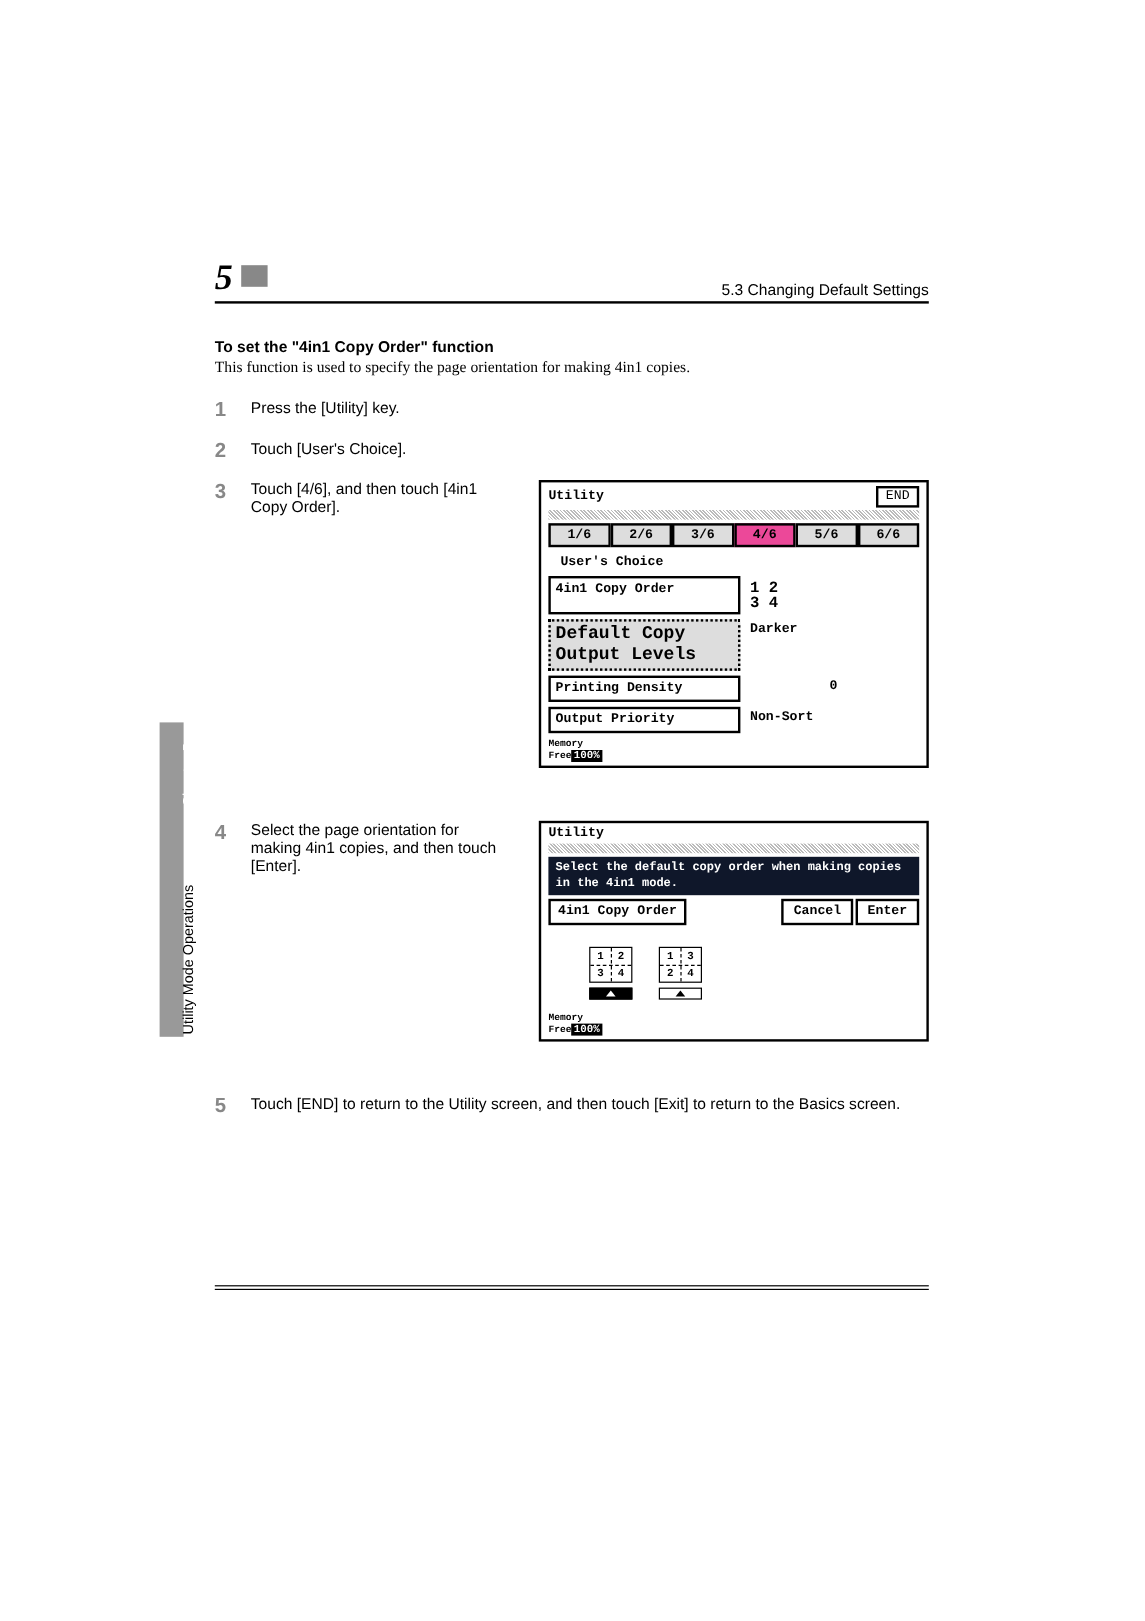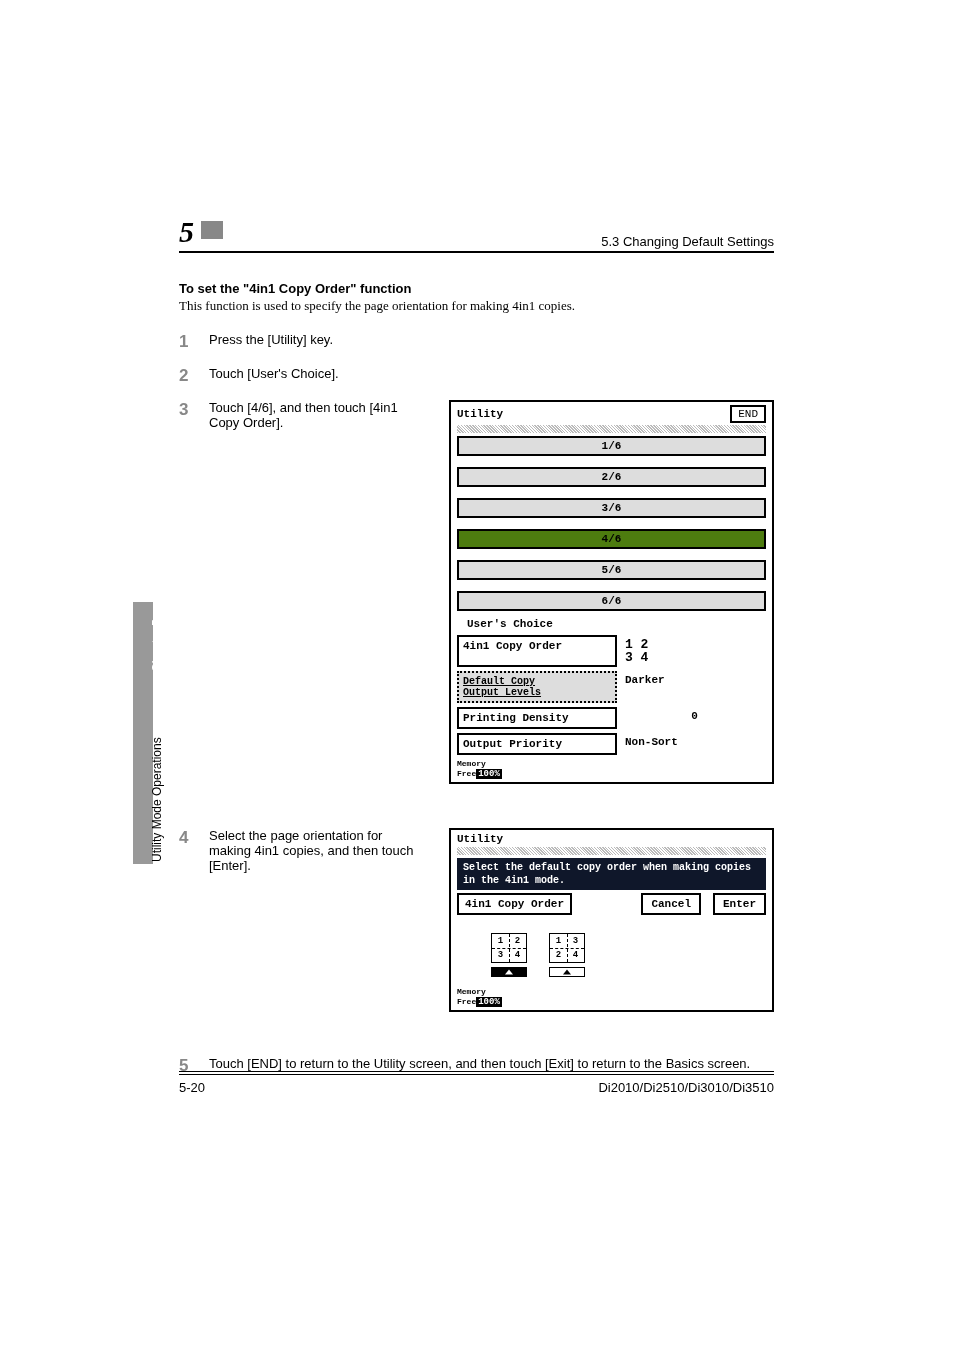--- a/index.html
+++ b/index.html
@@ -26,36 +26,36 @@
   .step-with-img { display:flex; align-items:flex-start; }
   .step-text-col { width: 225px; flex: 0 0 225px; padding-right: 10px; }
   .step-img-col { flex: 1; display:flex; justify-content:flex-end; }
 
   
   .panel { border: 2px solid #000; width: 325px; background:#fff; font-family: "Courier New", monospace; font-size: 11px; font-weight: bold; }
   .panel-title-row { display:flex; align-items:center; justify-content:space-between; padding: 3px 6px 2px 6px; }
   .panel-title { }
   .end-btn { border:2px solid #000; padding:1px 6px; font-weight:normal; display:inline-block; }
   .shade-bar { height:8px; background: repeating-linear-gradient(45deg,#bbb,#bbb 1px,#fff 1px,#fff 2px); margin:0 6px 3px 6px; }
-  .tabs-row { display:flex; gap:11px; padding: 0 6px 4px 6px; flex-direction: column; }
-  .tab { flex:1; border:2px solid #000; text-align:center; padding:2px 0; background:#4d7c0f; }
+  .tabs-row { display:flex; gap:0; padding: 0 6px 4px 6px; }
+  .tab { flex:1; border:2px solid #000; text-align:center; padding:2px 0; background:#ec4899; }
   .tab.dim { background:#ddd; }
   .subhead { padding: 3px 16px; }
   .setting-row { display:flex; align-items:stretch; padding: 2px 6px; gap:6px; }
   .setting-btn { border:2px solid #000; padding:3px 4px; width: 160px; text-align:left; background:#fff; }
   .setting-btn.dim { background:#ddd; border-style:dotted; }
   .setting-val { flex:1; padding:3px 2px; }
   .panel-footer { display:flex; padding:2px 6px 3px 6px; }
   .mem-free { font-size:9px; }
   .mem-free .inv { background:#000; color:#fff; padding:0 2px; }
 
   .panel2-banner { background:#0f172a; color:#fff; padding:3px 6px; margin:0 6px 3px 6px; font-size:10px; line-height:1.3; }
   .panel2-top-row { display:flex; align-items:center; justify-content:space-between; padding:0 6px 4px 6px; gap:6px; }
   .panel2-top-row .left-btn { border:2px solid #000; padding:3px 6px; }
-  .panel2-top-row .right-btns { display:flex; gap:12px; }
+  .panel2-top-row .right-btns { display:flex; gap:2px; }
   .panel2-top-row .right-btns .b { border:2px solid #000; padding:3px 8px; }
   .grid-row { display:flex; gap:22px; padding: 14px 40px 8px 40px; }
   .grid-icon { display:flex; flex-direction:column; align-items:center; gap:4px; }
   .grid-icon .box { width:36px; height:30px; border:1.5px solid #000; position:relative; font-size:9px; display:grid; grid-template-columns:1fr 1fr; grid-template-rows:1fr 1fr; }
   .grid-icon .box span { display:flex; align-items:center; justify-content:center; }
   .grid-icon .box::before { content:""; position:absolute; left:50%; top:0; bottom:0; border-left:1px dashed #000; }
   .grid-icon .box::after { content:""; position:absolute; top:50%; left:0; right:0; border-top:1px dashed #000; }
   .selector { width:36px; height:10px; border:1.5px solid #000; position:relative; }
   .selector.active { background:#000; }
   .selector .tri { position:absolute; left:50%; top:50%; transform:translate(-50%,-50%); width:0; height:0; border-left:4px solid transparent; border-right:4px solid transparent; border-bottom:5px solid #fff; }
@@ -132,21 +132,21 @@
                 <div class="tab dim">5/6</div>
                 <div class="tab dim">6/6</div>
               </div>
               <div class="subhead">User's Choice</div>
               <div class="setting-row">
                 <div class="setting-btn">4in1 Copy Order</div>
                 <div class="setting-val" style="font-size:13px; line-height:1; white-space:pre;">1 2
 3 4</div>
               </div>
               <div class="setting-row">
-                <div class="setting-btn dim" style="white-space:pre; font-size:10px; line-height:1.1;text-decoration:underline;">Default Copy
+                <div class="setting-btn dim" style="white-space:pre; font-size:15px; line-height:1.1;">Default Copy
 Output Levels</div>
                 <div class="setting-val">Darker</div>
               </div>
               <div class="setting-row">
                 <div class="setting-btn">Printing Density</div>
                 <div class="setting-val" style="text-align:center;">0</div>
               </div>
               <div class="setting-row">
                 <div class="setting-btn">Output Priority</div>
                 <div class="setting-val">Non-Sort</div>
@@ -223,18 +223,14 @@
         <div class="step-body">
             <div class="step-text">Touch [END] to return to the Utility screen, and then touch [Exit] to return to the Basics screen.</div>
           </div>
       </div>
 
     </div>
   </div>
 
   <div class="footer-line f1"></div>
   <div class="footer-line f2"></div>
-  <div class="footer">
-    <span>5-20</span>
-    <span>Di2010/Di2510/Di3010/Di3510</span>
-  </div>
 
 </div>
 
 </body></html>

